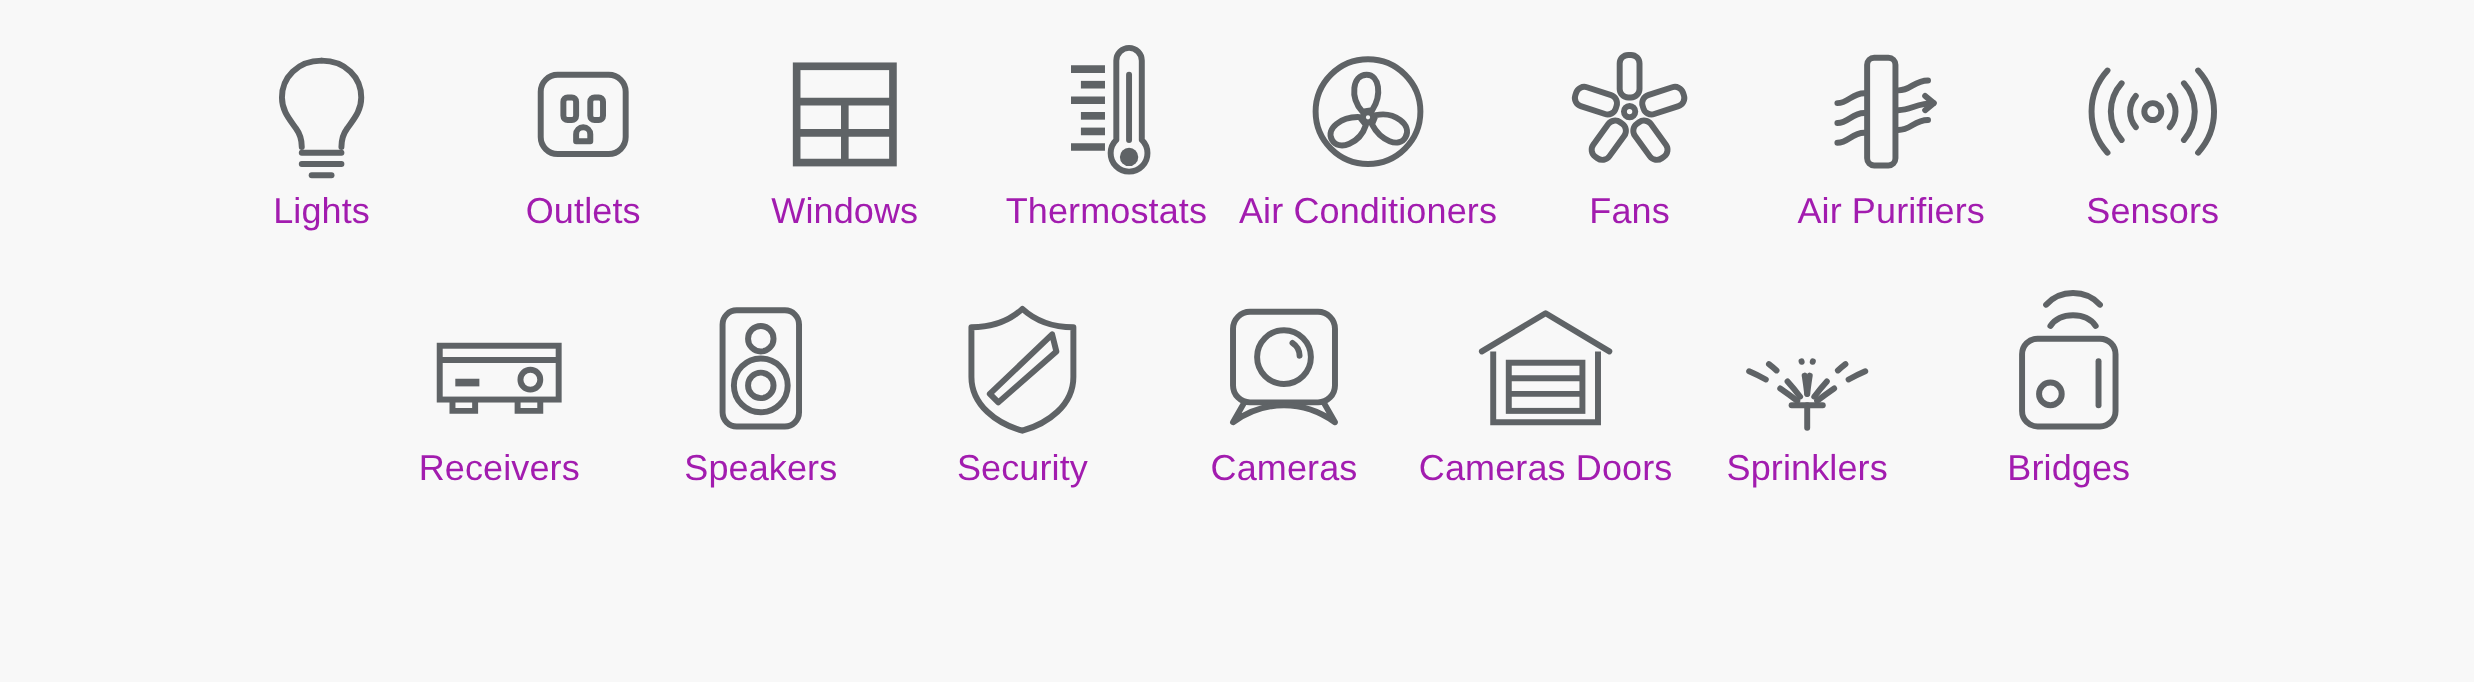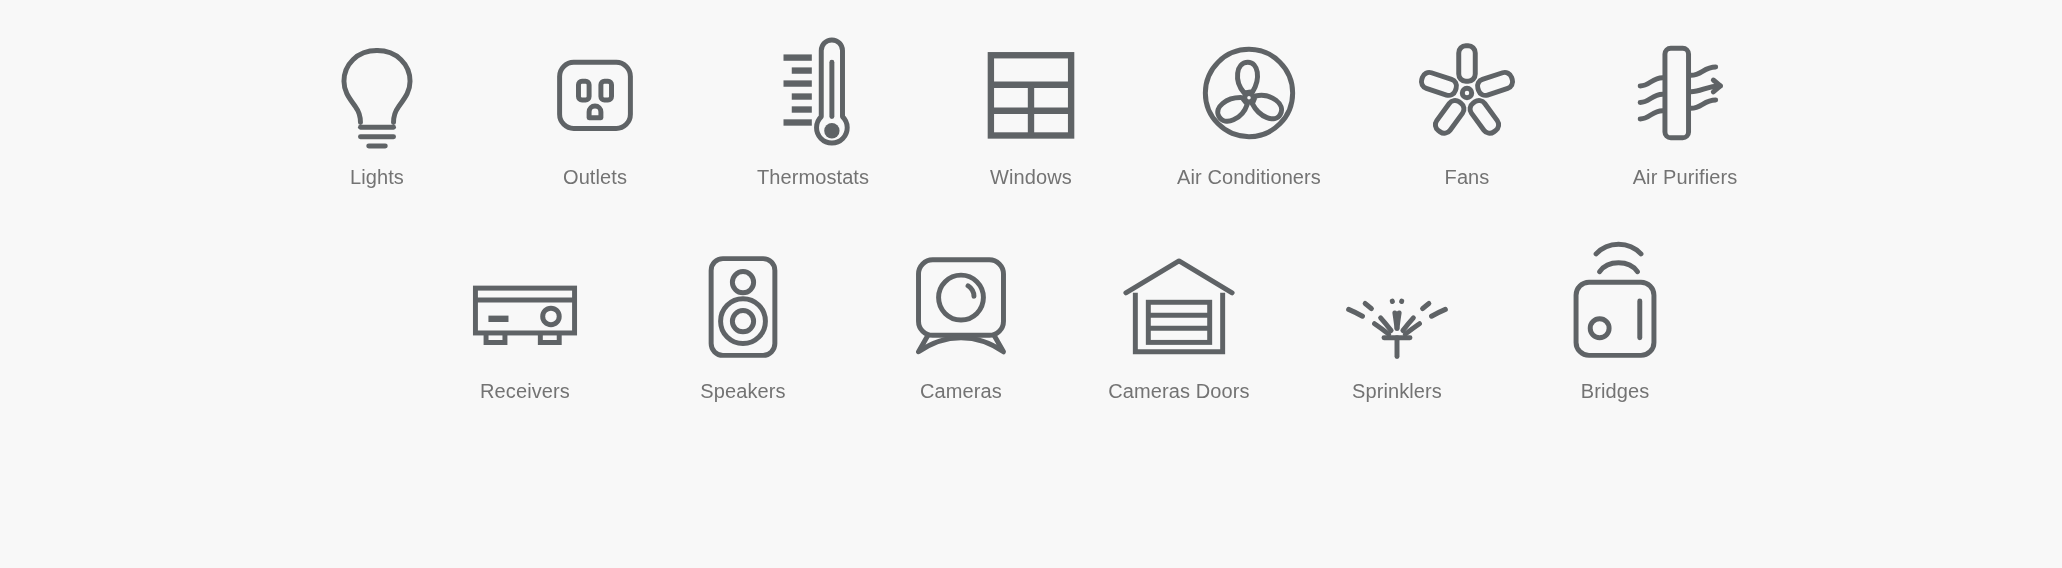--- a/index.html
+++ b/index.html
@@ -72,23 +72,23 @@
   }
   .ic-thick {
     fill: none;
     stroke: #5f6366;
     stroke-width: 5.4;
     stroke-linecap: butt;
     stroke-linejoin: miter;
   }
   .label {
     margin-top: 4px;
-    font-size: 20px;
+    font-size: 30px;
     line-height: 30px;
-    color: #737373;
+    color: #a21caf;
     letter-spacing: 0.1px;
     white-space: nowrap;
     font-family: "Liberation Sans", sans-serif;
   }
 </style>
 </head>
 <body>
 
 <div class="board">
 
@@ -111,20 +111,32 @@
     <div class="cell">
       <div class="icon-box">
         <svg viewBox="0 0 100 100">
           <rect class="ic" x="20" y="24" width="60" height="56" rx="12"></rect>
           <rect class="ic" x="36" y="40" width="9" height="16" rx="3"></rect>
           <rect class="ic" x="55" y="40" width="9" height="16" rx="3"></rect>
           <path class="ic" d="M45 71 L45 66 A5 5 0 0 1 55 66 L55 71 Z"></path>
         </svg>
       </div>
       <div class="label">Outlets</div>
+    </div>
+
+    <div class="cell">
+      <div class="icon-box">
+        <svg viewBox="0 0 100 100">
+          <rect class="ic-thick" x="16" y="18" width="68" height="68"></rect>
+          <line class="ic-thick" x1="16" y1="43" x2="84" y2="43"></line>
+          <line class="ic-thick" x1="16" y1="65" x2="84" y2="65"></line>
+          <line class="ic-thick" x1="50" y1="43" x2="50" y2="86"></line>
+        </svg>
+      </div>
+      <div class="label">Windows</div>
     </div>
 
     <div class="cell">
       <div class="icon-box">
         <svg viewBox="0 0 100 100">
           <path class="ic" d="M57 14 a9 9 0 0 1 18 0 v56 a13 13 0 1 1 -18 0 Z"></path>
           <line class="ic" x1="66" y1="24" x2="66" y2="70"></line>
           <circle class="ic-fill" cx="66" cy="82" r="6.5"></circle>
           <line class="ic-thick" x1="25" y1="20" x2="49" y2="20"></line>
           <line class="ic-thick" x1="32" y1="31" x2="49" y2="31"></line>
@@ -133,32 +145,20 @@
           <line class="ic-thick" x1="32" y1="64" x2="49" y2="64"></line>
           <line class="ic-thick" x1="25" y1="75" x2="49" y2="75"></line>
         </svg>
       </div>
       <div class="label">Thermostats</div>
     </div>
 
     <div class="cell">
       <div class="icon-box">
         <svg viewBox="0 0 100 100">
-          <rect class="ic-thick" x="16" y="18" width="68" height="68"></rect>
-          <line class="ic-thick" x1="16" y1="43" x2="84" y2="43"></line>
-          <line class="ic-thick" x1="16" y1="65" x2="84" y2="65"></line>
-          <line class="ic-thick" x1="50" y1="43" x2="50" y2="86"></line>
-        </svg>
-      </div>
-      <div class="label">Windows</div>
-    </div>
-
-    <div class="cell">
-      <div class="icon-box">
-        <svg viewBox="0 0 100 100">
           <circle class="ic" cx="50" cy="50" r="37"></circle>
           <g class="ic">
             <g transform="translate(50 54)">
               <g transform="rotate(0)">
                 <path d="M-4 -4 C-13 -14 -11 -30 -1 -30 C8 -30 10 -16 3 -5 Z"></path>
               </g>
               <g transform="rotate(120)">
                 <path d="M-4 -4 C-13 -14 -11 -30 -1 -30 C8 -30 10 -16 3 -5 Z"></path>
               </g>
               <g transform="rotate(240)">
@@ -209,20 +209,34 @@
           <path class="ic" d="M12 72 C20 72 22 65 31 65"></path>
           <path class="ic" d="M55 35 C64 35 66 28 76 28"></path>
           <path class="ic" d="M55 63 C64 63 66 56 76 56"></path>
           <path class="ic" d="M55 49 C64 49 68 44 80 44"></path>
           <polyline class="ic" points="74,39 80,44 74,49"></polyline>
         </svg>
       </div>
       <div class="label">Air Purifiers</div>
     </div>
 
+    <div class="cell">
+      <div class="icon-box">
+        <svg viewBox="0 0 100 100">
+          <circle class="ic" cx="50" cy="50" r="6"></circle>
+          <path class="ic" d="M38 39 a17 17 0 0 0 0 22"></path>
+          <path class="ic" d="M62 39 a17 17 0 0 1 0 22"></path>
+          <path class="ic" d="M28 30 a30 30 0 0 0 0 40"></path>
+          <path class="ic" d="M72 30 a30 30 0 0 1 0 40"></path>
+          <path class="ic" d="M18 21 a43 43 0 0 0 0 58"></path>
+          <path class="ic" d="M82 21 a43 43 0 0 1 0 58"></path>
+        </svg>
+      </div>
+      <div class="label">Sensors</div>
+    </div>
 
   </div>
 
   <div class="grid-row" id="row-1">
 
     <div class="cell">
       <div class="icon-box">
         <svg viewBox="0 0 100 100">
           <rect class="ic-sq" x="8" y="34" width="84" height="38"></rect>
           <line class="ic-sq" x1="8" y1="44" x2="92" y2="44"></line>
@@ -240,20 +254,29 @@
         <svg viewBox="0 0 100 100">
           <rect class="ic" x="23" y="9" width="54" height="82" rx="10"></rect>
           <circle class="ic" cx="50" cy="29" r="9"></circle>
           <circle class="ic" cx="50" cy="62" r="19"></circle>
           <circle class="ic" cx="50" cy="62" r="9"></circle>
         </svg>
       </div>
       <div class="label">Speakers</div>
     </div>
 
+    <div class="cell">
+      <div class="icon-box">
+        <svg viewBox="0 0 100 100">
+          <path class="ic" d="M50 8 C62 19 76 21 86 21 L86 56 C86 76 68 89 50 94 C32 89 14 76 14 56 L14 21 C24 21 38 19 50 8 Z"></path>
+          <path class="ic" d="M71 26 L74 38 L33 74 L27 68 Z"></path>
+        </svg>
+      </div>
+      <div class="label">Security</div>
+    </div>
 
 
     <div class="cell">
       <div class="icon-box">
         <svg viewBox="0 0 100 100">
           <rect class="ic" x="14" y="10" width="72" height="64" rx="12"></rect>
           <circle class="ic" cx="50" cy="42" r="19"></circle>
           <path class="ic" d="M56 32 a11 11 0 0 1 5 9"></path>
           <path class="ic" d="M22 74 L14 88 C28 78 42 76 50 76 C58 76 72 78 86 88 L78 74"></path>
         </svg>

